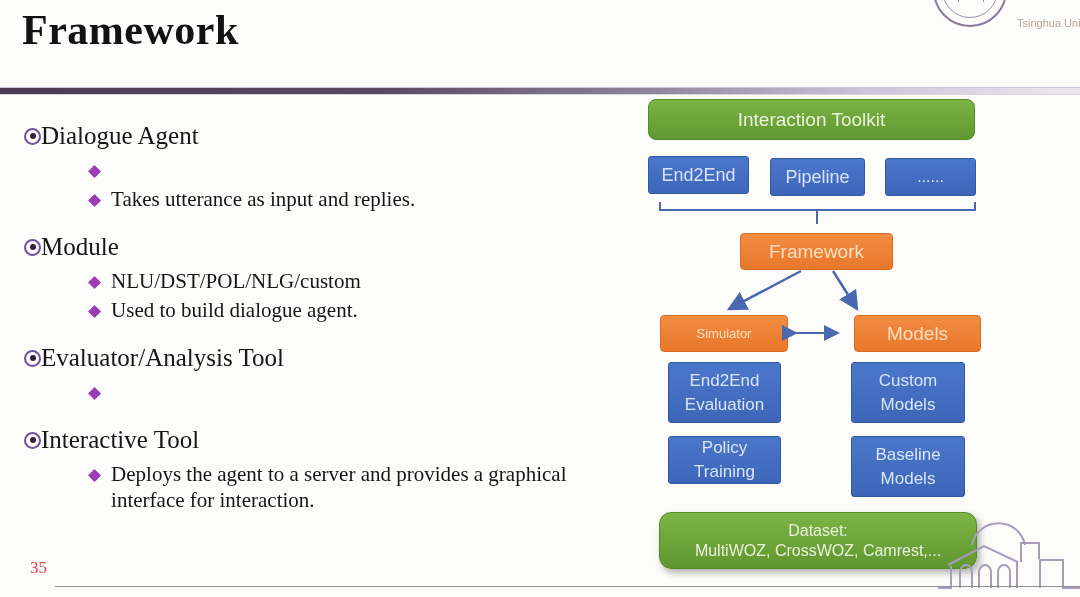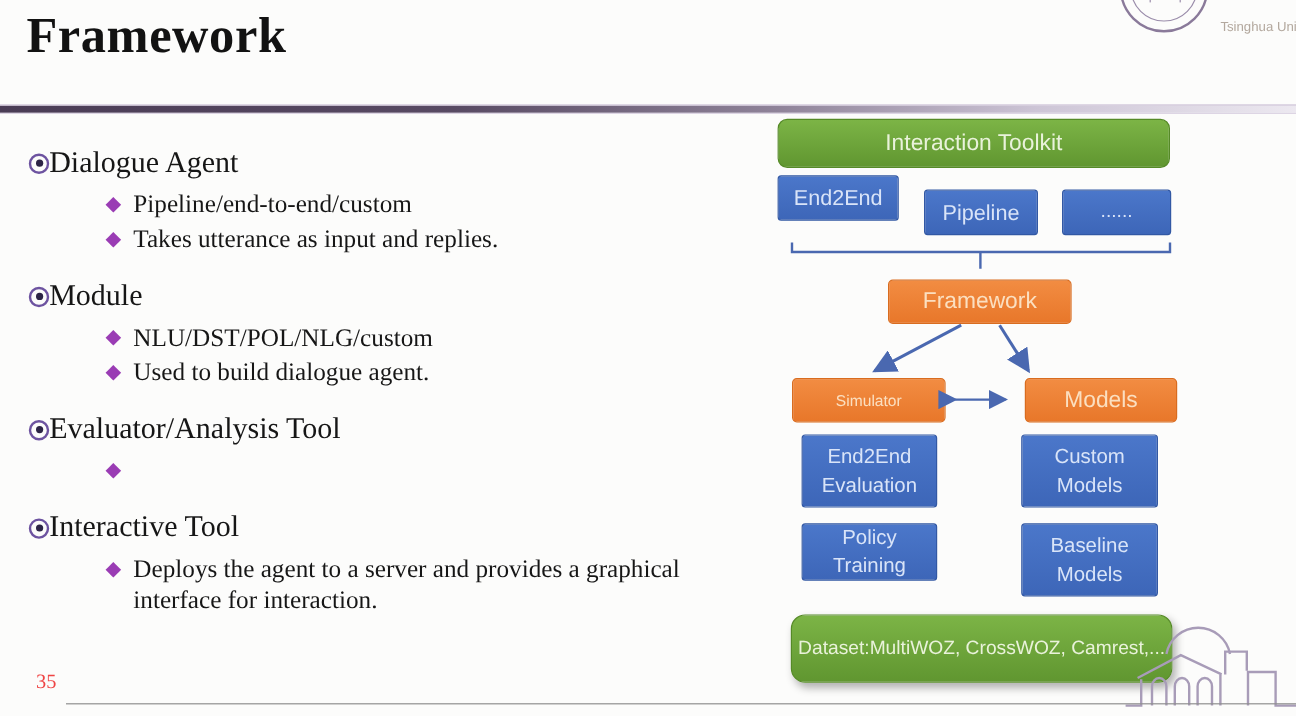--- a/index.html
+++ b/index.html
@@ -70,21 +70,21 @@
   }
   .blue{
     background:linear-gradient(#4b77ca,#3d66b8);
     border:1px solid #3258a4;border-radius:3px;color:#d9e4f8;
   }
   .orange{
     background:linear-gradient(#f28c42,#e8772a);
     border:1px solid #d96c1f;border-radius:4px;color:#fbdfc0;
   }
   .shadow{box-shadow:3px 4px 7px rgba(0,0,0,0.3);}
-  .dataset-box{line-height:20px;border-radius:12px;}
+  .dataset-box{flex-direction:column;line-height:20px;border-radius:12px;}
   svg.overlay{position:absolute;left:0;top:0;pointer-events:none;}
   
   .page-num{
     position:absolute;left:30px;top:558px;
     font-size:17px;font-weight:400;color:#ef4444;
   }
   .bottom-rule{
     position:absolute;left:55px;top:586px;width:1025px;height:1px;
     background:#8f8f8f;
   }
@@ -103,21 +103,20 @@
 
 <div class="bullet-area">
 
   <div class="group">
     <div class="l1">
       <span class="ring"></span>
       <span>Dialogue Agent</span>
     </div>
     <div class="l2">
         <span class="diamond">◆</span>
-      <span>Pipeline/end-to-end/custom</span>
       </div>
     <div class="l2">
         <span class="diamond">◆</span>
       <span>Takes utterance as input and replies.</span>
       </div>
   </div>
 
   <div class="group">
     <div class="l1">
       <span class="ring"></span>
@@ -151,21 +150,21 @@
     <div class="l2">
         <span class="diamond">◆</span>
       <span>Deploys the agent to a server and provides a graphical interface for interaction.</span>
       </div>
   </div>
 
 </div>
 
 <div class="dbox green" style="left:648px;top:99px;width:327px;height:41px;font-size:19px;">Interaction Toolkit</div>
 
-<div class="dbox blue" style="left:648px;top:146px;width:101px;height:38px;font-size:18px;">End2End</div>
+<div class="dbox blue" style="left:648px;top:156px;width:101px;height:38px;font-size:18px;">End2End</div>
 <div class="dbox blue" style="left:770px;top:158px;width:95px;height:38px;font-size:18px;">Pipeline</div>
 <div class="dbox blue" style="left:885px;top:158px;width:91px;height:38px;font-size:16px;">......</div>
 
 <div class="dbox orange" style="left:740px;top:233px;width:153px;height:37px;font-size:19px;">Framework</div>
 
 <div class="dbox orange" style="left:660px;top:315px;width:128px;height:37px;font-size:13px;">Simulator</div>
 <div class="dbox orange" style="left:854px;top:315px;width:127px;height:37px;font-size:19px;">Models</div>
 
 <div class="dbox blue" style="left:668px;top:362px;width:113px;height:61px;font-size:17px;line-height:24px;padding:0 6px;">End2End Evaluation</div>
 <div class="dbox blue" style="left:851px;top:362px;width:114px;height:61px;font-size:17px;line-height:24px;padding:0 14px;">Custom Models</div>

